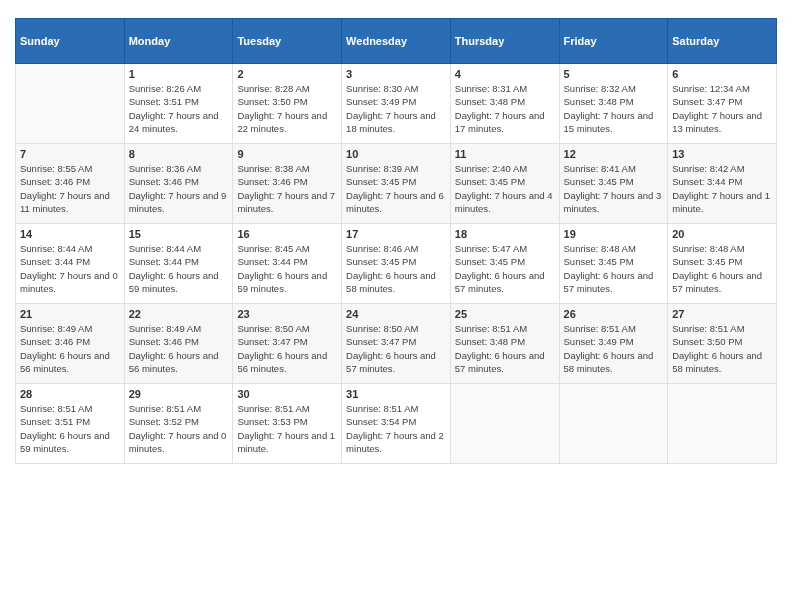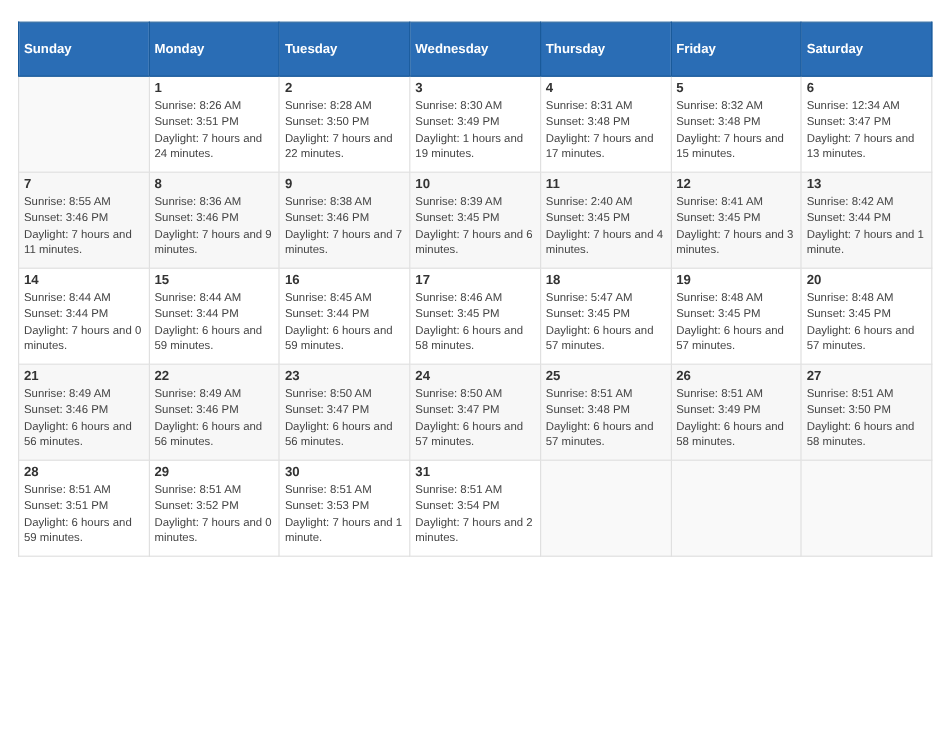--- a/index.html
+++ b/index.html
@@ -143,21 +143,21 @@
             <div>Sunrise: 8:28 AM</div>
             <div>Sunset: 3:50 PM</div>
             <div>Daylight: 7 hours and 22 minutes.</div>
           </div>
         </td>
           <td>
           <span class="day-number">3</span>
           <div class="day-info">
             <div>Sunrise: 8:30 AM</div>
             <div>Sunset: 3:49 PM</div>
-            <div>Daylight: 1 hours and 19 minutes.</div>
+            <div>Daylight: 7 hours and 18 minutes.</div>
           </div>
         </td>
           <td>
           <span class="day-number">4</span>
           <div class="day-info">
             <div>Sunrise: 8:31 AM</div>
             <div>Sunset: 3:48 PM</div>
             <div>Daylight: 7 hours and 17 minutes.</div>
           </div>
         </td>

